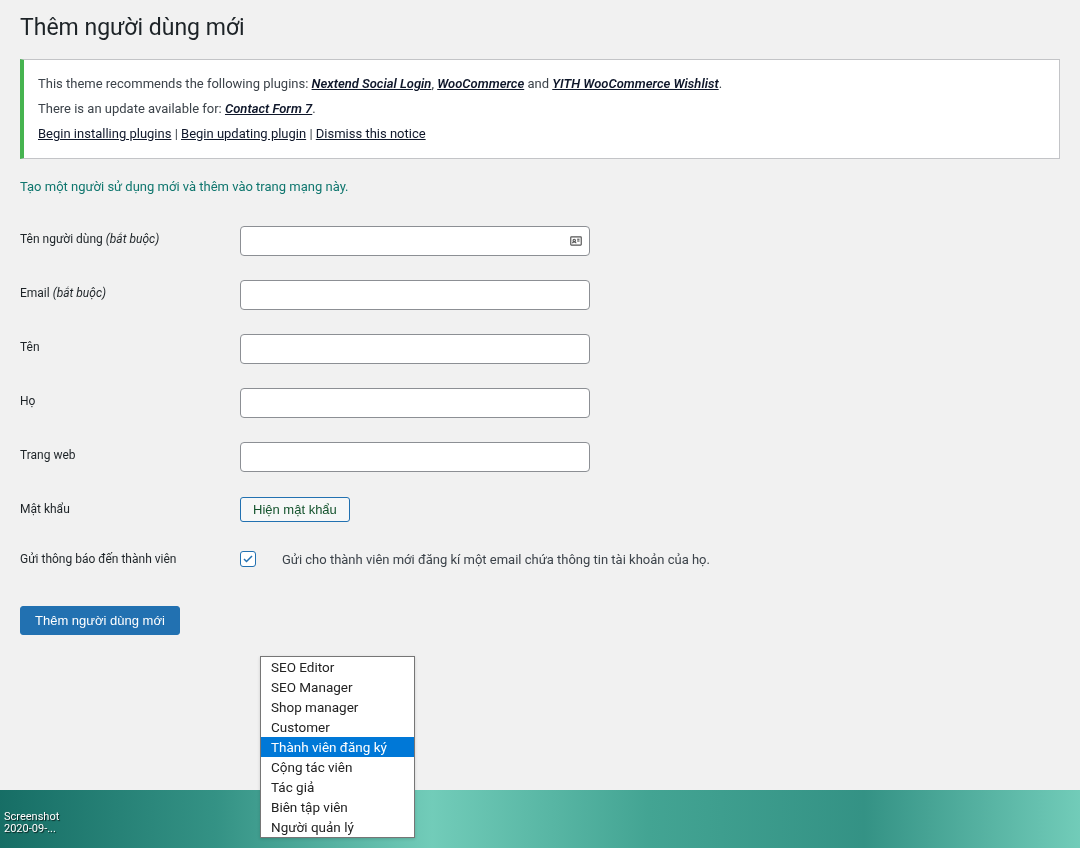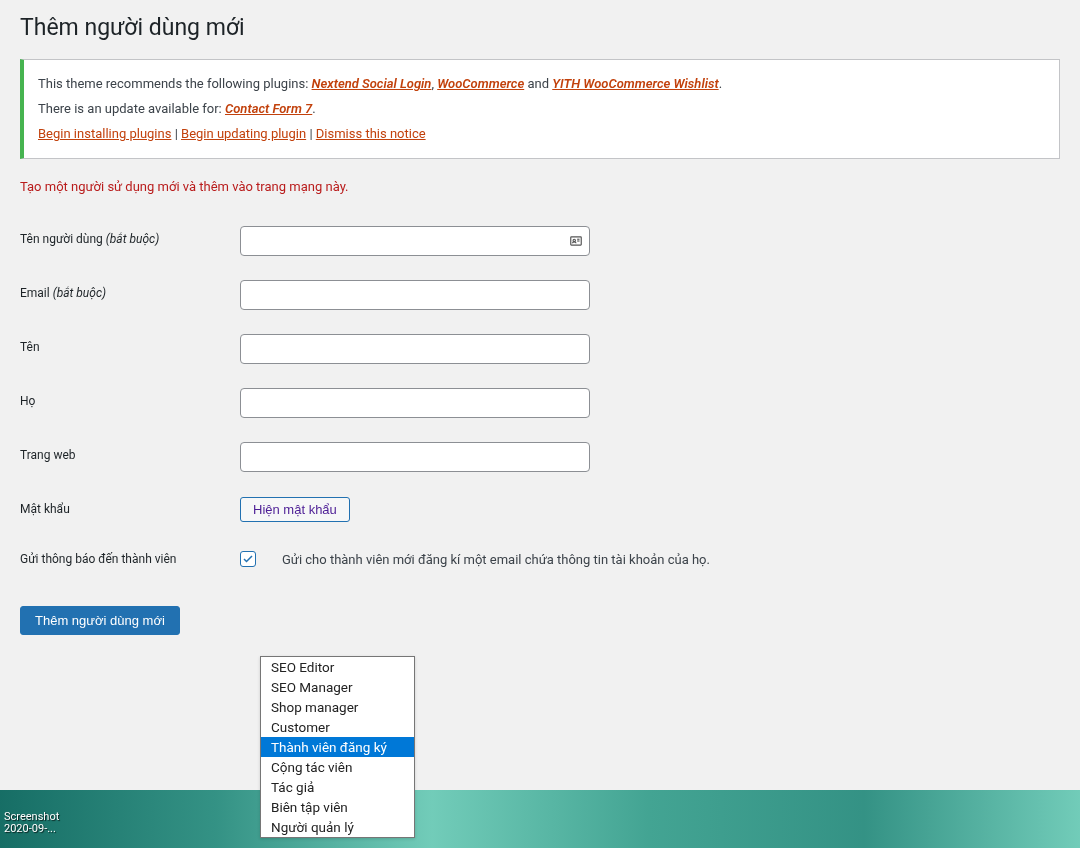--- a/index.html
+++ b/index.html
@@ -26,27 +26,27 @@
     background: #fff;
     border: 1px solid #c3c4c7;
     border-left: 4px solid #46b450;
     margin: 14px 0 16px 0;
     padding: 10px 14px;
     line-height: 1.6;
     font-size: 13px;
   }
   .notice p { margin: 4px 0; }
   .notice a, .link {
-    color: #c2410c;
+    color: #0f172a;
   }
   .notice .italic { font-style: italic; font-weight: 600; }
   .desc {
     margin: 20px 0 20px 0;
     font-size: 13px;
-    color: #b91c1c;
+    color: #0f766e;
   }
   table.form-table {
     width: 100%;
     border-collapse: collapse;
   }
   table.form-table th {
     text-align: left;
     font-weight: 400;
     width: 220px;
     padding: 18px 10px 18px 0;
@@ -77,21 +77,21 @@
     position: absolute;
     right: 6px; top: 50%;
     transform: translateY(-50%);
     width: 16px; height: 16px;
     display: flex; align-items: center; justify-content: center;
   }
   .contact-icon svg { width: 14px; height: 14px; }
   .button-secondary {
     display: inline-block;
     border: 1px solid #2271b1;
-    color: #4c1d95;
+    color: #14532d;
     background: #f6f7f7;
     padding: 4px 12px;
     border-radius: 3px;
     font-size: 13px;
     cursor: pointer;
   }
   .checkbox-row {
     display: flex;
     align-items: center;
     gap: 26px;

